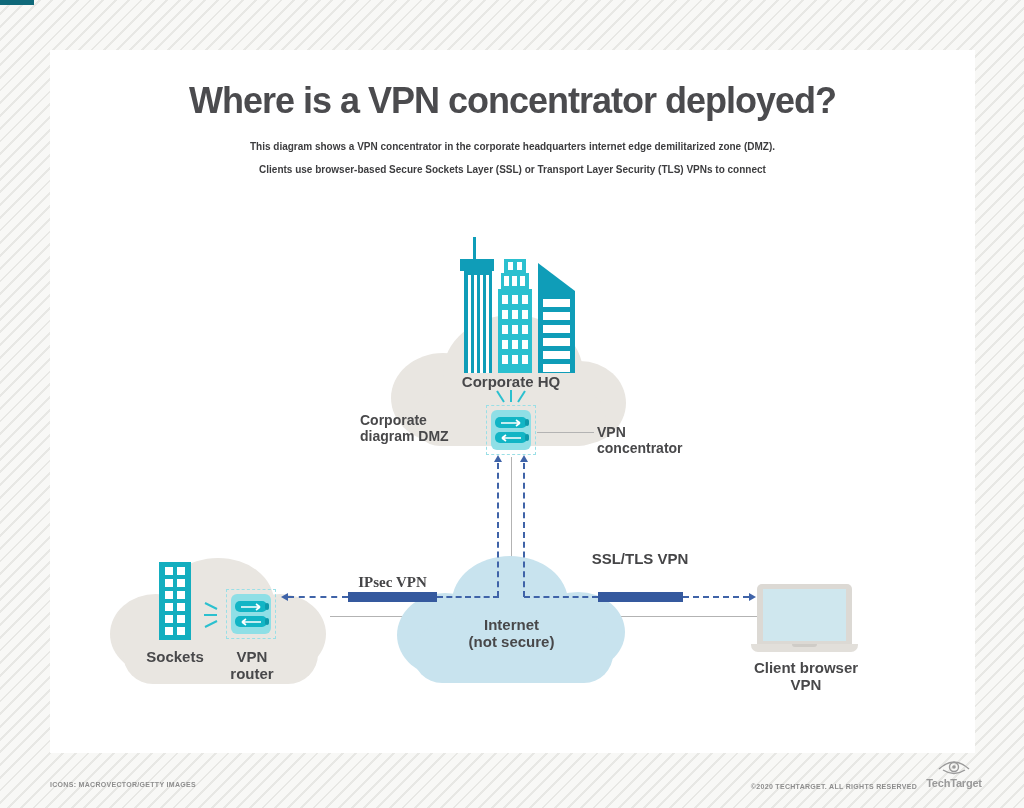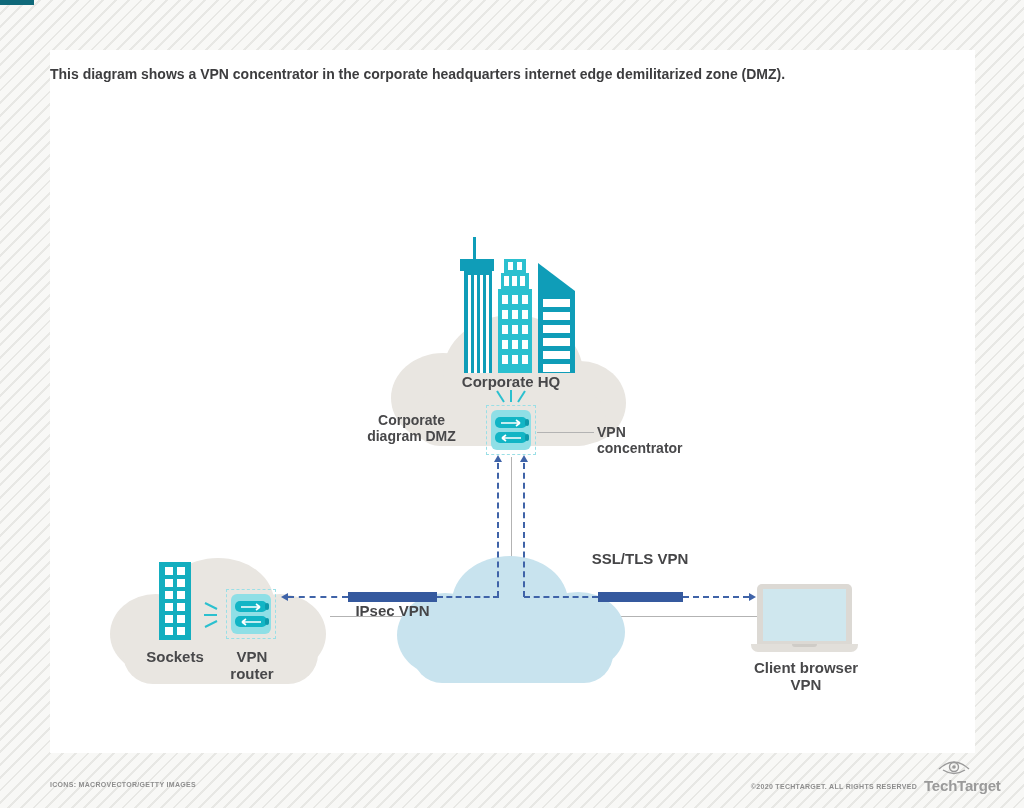--- a/index.html
+++ b/index.html
@@ -9,21 +9,21 @@
     font-family:"Liberation Sans", sans-serif;
     background-color:#f8f8f6;
     background-image:repeating-linear-gradient(135deg, rgba(205,205,200,0.38) 0 2px, rgba(255,255,255,0) 2px 9px);
   }
   .corner-mark { position:absolute; left:0; top:0; width:34px; height:5px; background:#10697a; }
   .card { position:absolute; left:50px; top:50px; width:925px; height:703px; background:#ffffff; }
   .title {
     margin-top:30px; text-align:center; font-size:36px; font-weight:800;
     letter-spacing:-1px; color:#4b4b4e;
   }
-  .subtitle { margin-top:13px; text-align:left; font-size:14px; font-weight:600; color:#3d3d3f; line-height:23px; }
+  .subtitle { margin-top:13px; text-align:center; font-size:10px; font-weight:600; color:#3d3d3f; line-height:23px; }
 
   .abs { position:absolute; }
   svg { display:block; }
 
   .lbl { position:absolute; text-align:center; font-size:15px; font-weight:700; color:#48484a; line-height:17px; }
   .lbl-sm { font-size:14px; line-height:16px; }
 
   .gray-line { position:absolute; background:#b3b3b3; }
 
   
@@ -55,30 +55,32 @@
   .laptop-base { position:absolute; left:751px; top:644px; width:107px; height:8px;
     background:#e2dfda; border-radius:0 0 7px 7px; }
   .laptop-notch { position:absolute; left:41px; top:0; width:25px; height:3px; background:#cfccc7; border-radius:0 0 3px 3px; }
 
   
   .footer-credits { position:absolute; left:50px; top:781px; font-size:7px; font-weight:700;
     letter-spacing:0.3px; color:#8e8e8e; }
   .footer-copyright { position:absolute; left:690px; top:783px; width:227px; text-align:right;
     font-size:7px; font-weight:700; letter-spacing:0.3px; color:#8e8e8e; }
   .logo { position:absolute; left:924px; top:758px; width:60px; text-align:center; }
-  .logo-word { font-size:15px; font-weight:700; color:#9a9a9a; letter-spacing:-0.2px; margin-top:1px; }
+  .logo-word { font-size:11px; font-weight:700; color:#9a9a9a; letter-spacing:-0.2px; margin-top:1px; }
 </style>
 </head>
 <body>
 
 <div class="page">
 
   <div class="card">
+    <div class="title">Where is a VPN concentrator deployed?</div>
     <div class="subtitle">
       <div>This diagram shows a VPN concentrator in the corporate headquarters internet edge demilitarized zone (DMZ).</div>
+      <div>Clients use browser-based Secure Sockets Layer (SSL) or Transport Layer Security (TLS) VPNs to connect</div>
     </div>
   </div>
 
   <div class="corner-mark"></div>
 
   <div class="gray-line" style="left:330px; top:616px; width:428px; height:1px;"></div>
   <div class="gray-line" style="left:511px; top:457px; width:1px; height:160px;"></div>
 
   <svg class="abs" style="left:388px; top:298px;" width="240" height="160" viewBox="0 0 240 160">
     <g fill="#e9e6e1">
@@ -161,26 +163,30 @@
       <rect x="6" y="41" width="8" height="8"></rect>
         <rect x="18" y="41" width="8" height="8"></rect>
       <rect x="6" y="53" width="8" height="8"></rect>
         <rect x="18" y="53" width="8" height="8"></rect>
       <rect x="6" y="65" width="8" height="8"></rect>
         <rect x="18" y="65" width="8" height="8"></rect>
     </g>
   </svg>
 
   <div class="lbl" style="left:425px; top:373px; width:172px;">Corporate HQ</div>
+  <div class="lbl" style="left:420px; top:616px; width:183px;">
+    <div>Internet</div>
+    <div>(not secure)</div>
+  </div>
   <div class="lbl" style="left:127px; top:648px; width:96px;">Sockets</div>
   <div class="lbl" style="left:204px; top:648px; width:96px;">
     <div>VPN</div>
     <div>router</div>
   </div>
-  <div class="lbl lbl-sm" style="left:360px; top:412px; width:103px; text-align:center;">
+  <div class="lbl lbl-sm" style="left:360px; top:412px; width:103px; text-align:left;">
     <div>Corporate</div>
     <div>diagram DMZ</div>
   </div>
   <div class="gray-line" style="left:537px; top:432px; width:57px; height:1px;"></div>
   <div class="lbl lbl-sm" style="left:597px; top:424px; width:110px; text-align:left;">
     <div>VPN</div>
     <div>concentrator</div>
   </div>
 
   <div class="dash-v" style="left:497px; top:463px; height:134px;"></div>
@@ -189,21 +195,21 @@
   <div class="arr-up" style="left:520px; top:455px;"></div>
   <div class="dash-h" style="left:437px; top:596px; width:62px;"></div>
   <div class="dash-h" style="left:524px; top:596px; width:74px;"></div>
 
   <div class="dash-h" style="left:288px; top:596px; width:60px;"></div>
   <div class="arr-left" style="left:281px; top:593px;"></div>
   <div class="dash-h" style="left:683px; top:596px; width:66px;"></div>
   <div class="arr-right" style="left:749px; top:593px;"></div>
 
   <div class="vpn-bar" style="left:348px; top:592px; width:89px;"></div>
-  <div class="vpn-bar-label" style="left:340px; top:602px; width:105px;">IPsec VPN</div>
+  <div class="vpn-bar-label" style="left:340px; top:574px; width:105px;font-family:Liberation Serif, serif;">IPsec VPN</div>
   <div class="vpn-bar" style="left:598px; top:592px; width:85px;"></div>
   <div class="vpn-bar-label" style="left:585px; top:550px; width:110px;">SSL/TLS VPN</div>
 
   <svg class="abs" style="left:491px; top:390px;" width="40" height="14" viewBox="0 0 40 14">
     <g stroke="#2bc0cf" stroke-width="2" fill="none">
       <line x1="6" y1="1" x2="13" y2="12"></line>
       <line x1="20" y1="0" x2="20" y2="12"></line>
       <line x1="34" y1="1" x2="27" y2="12"></line>
     </g>
   </svg>

